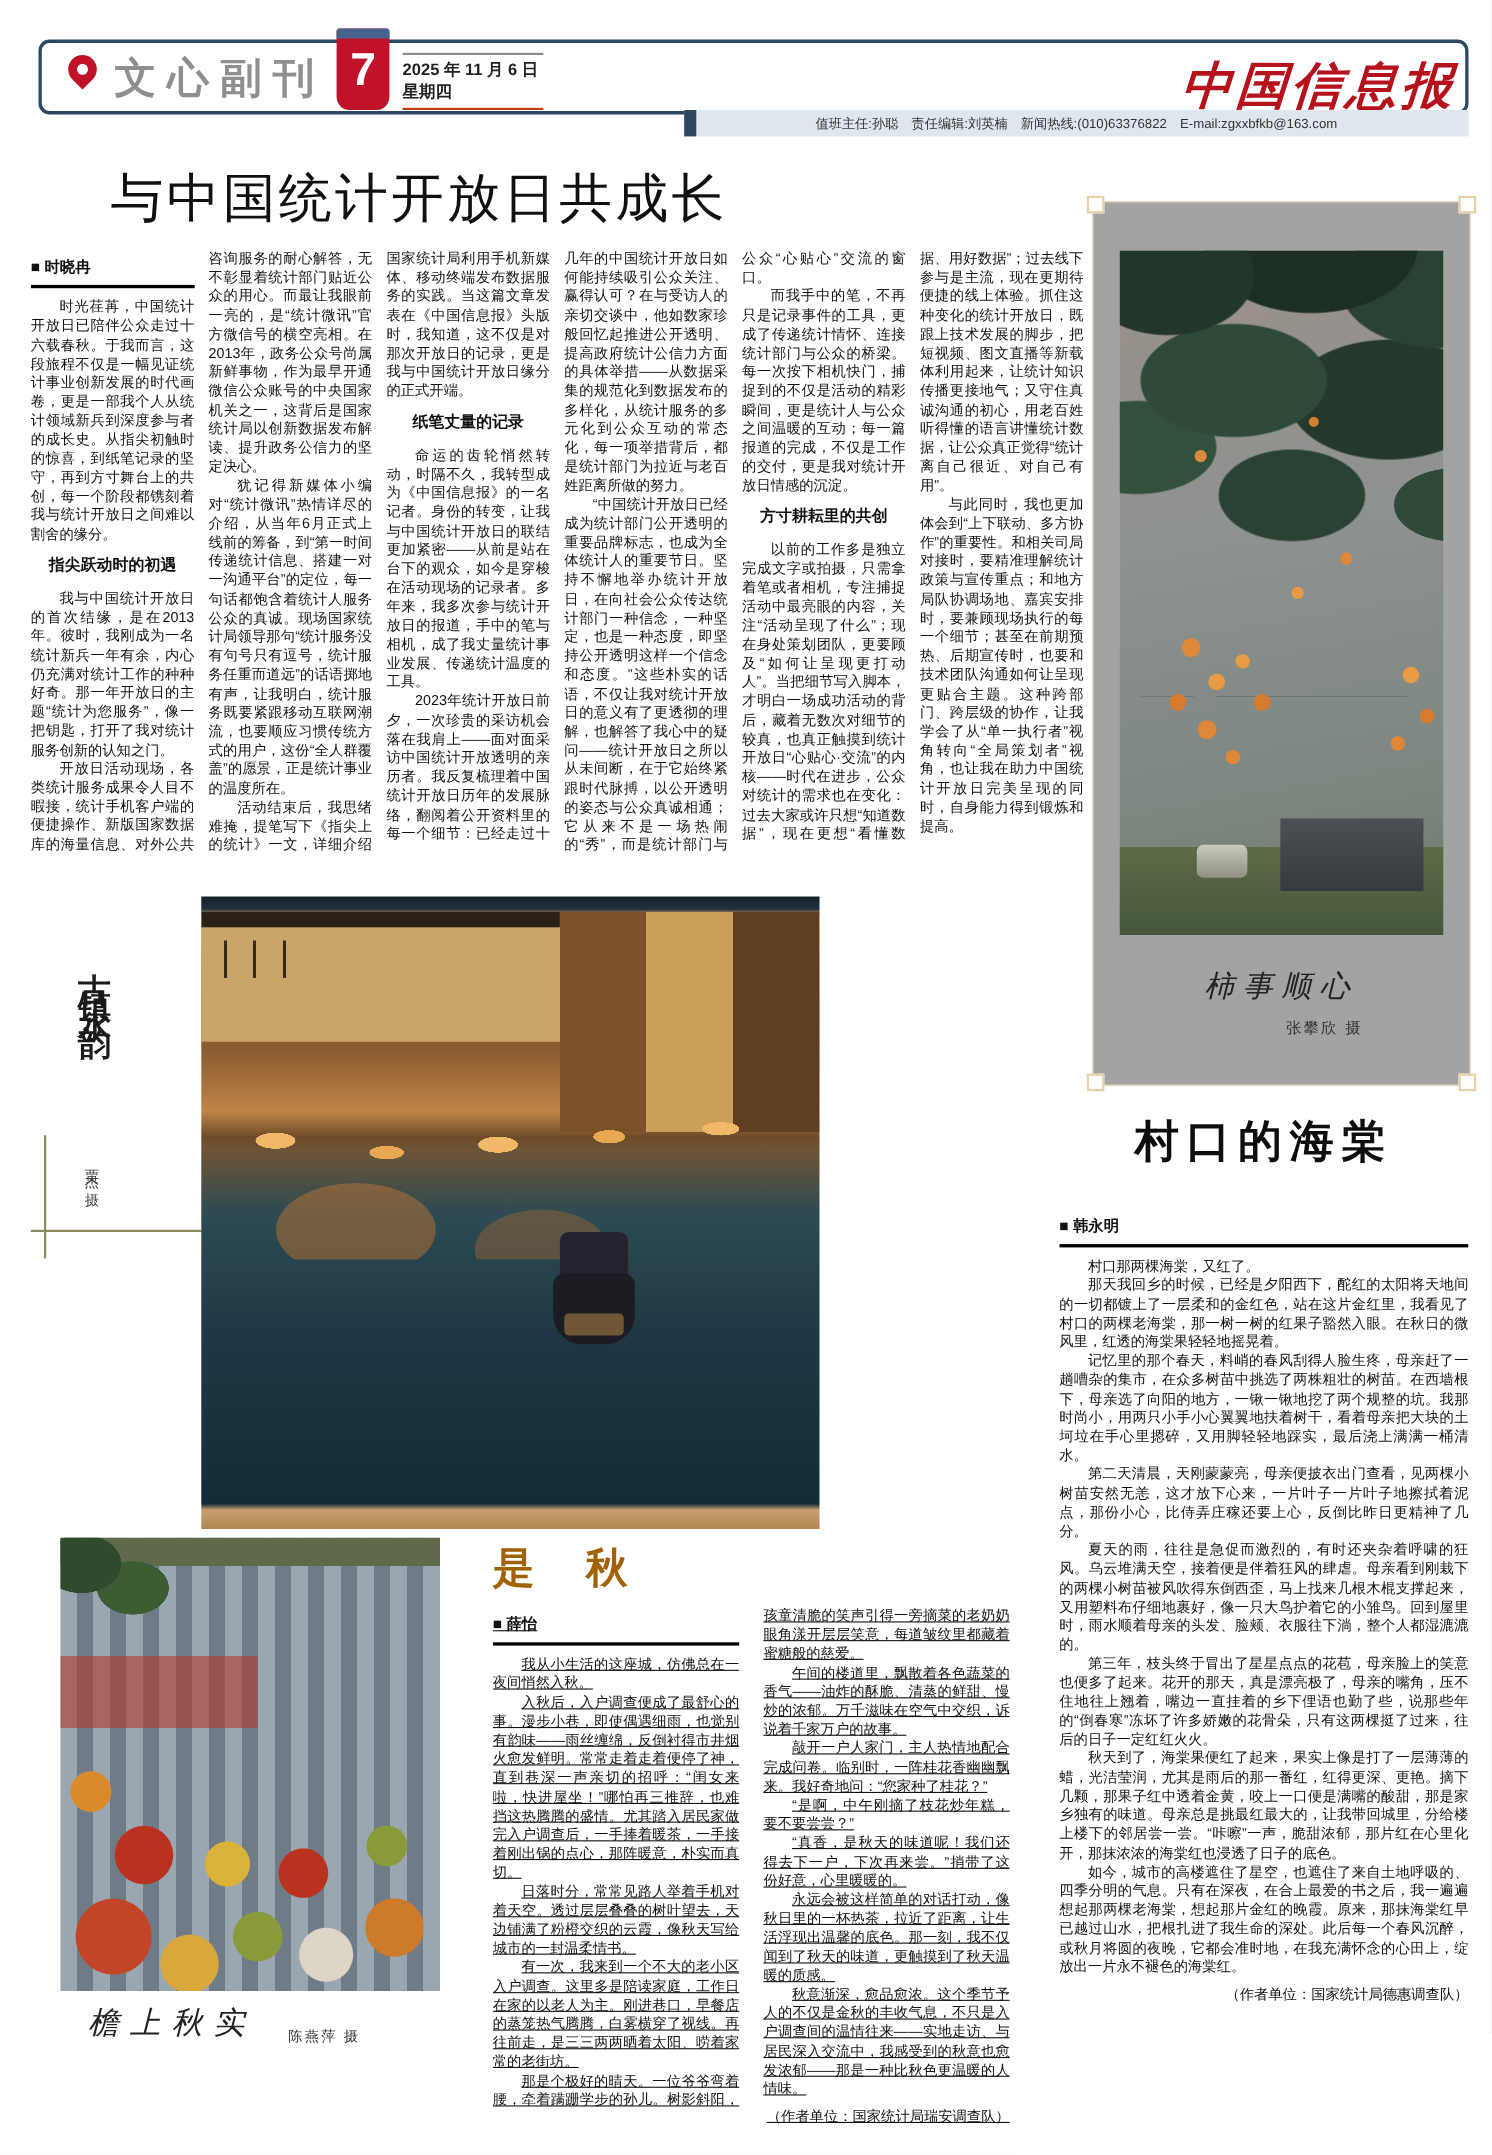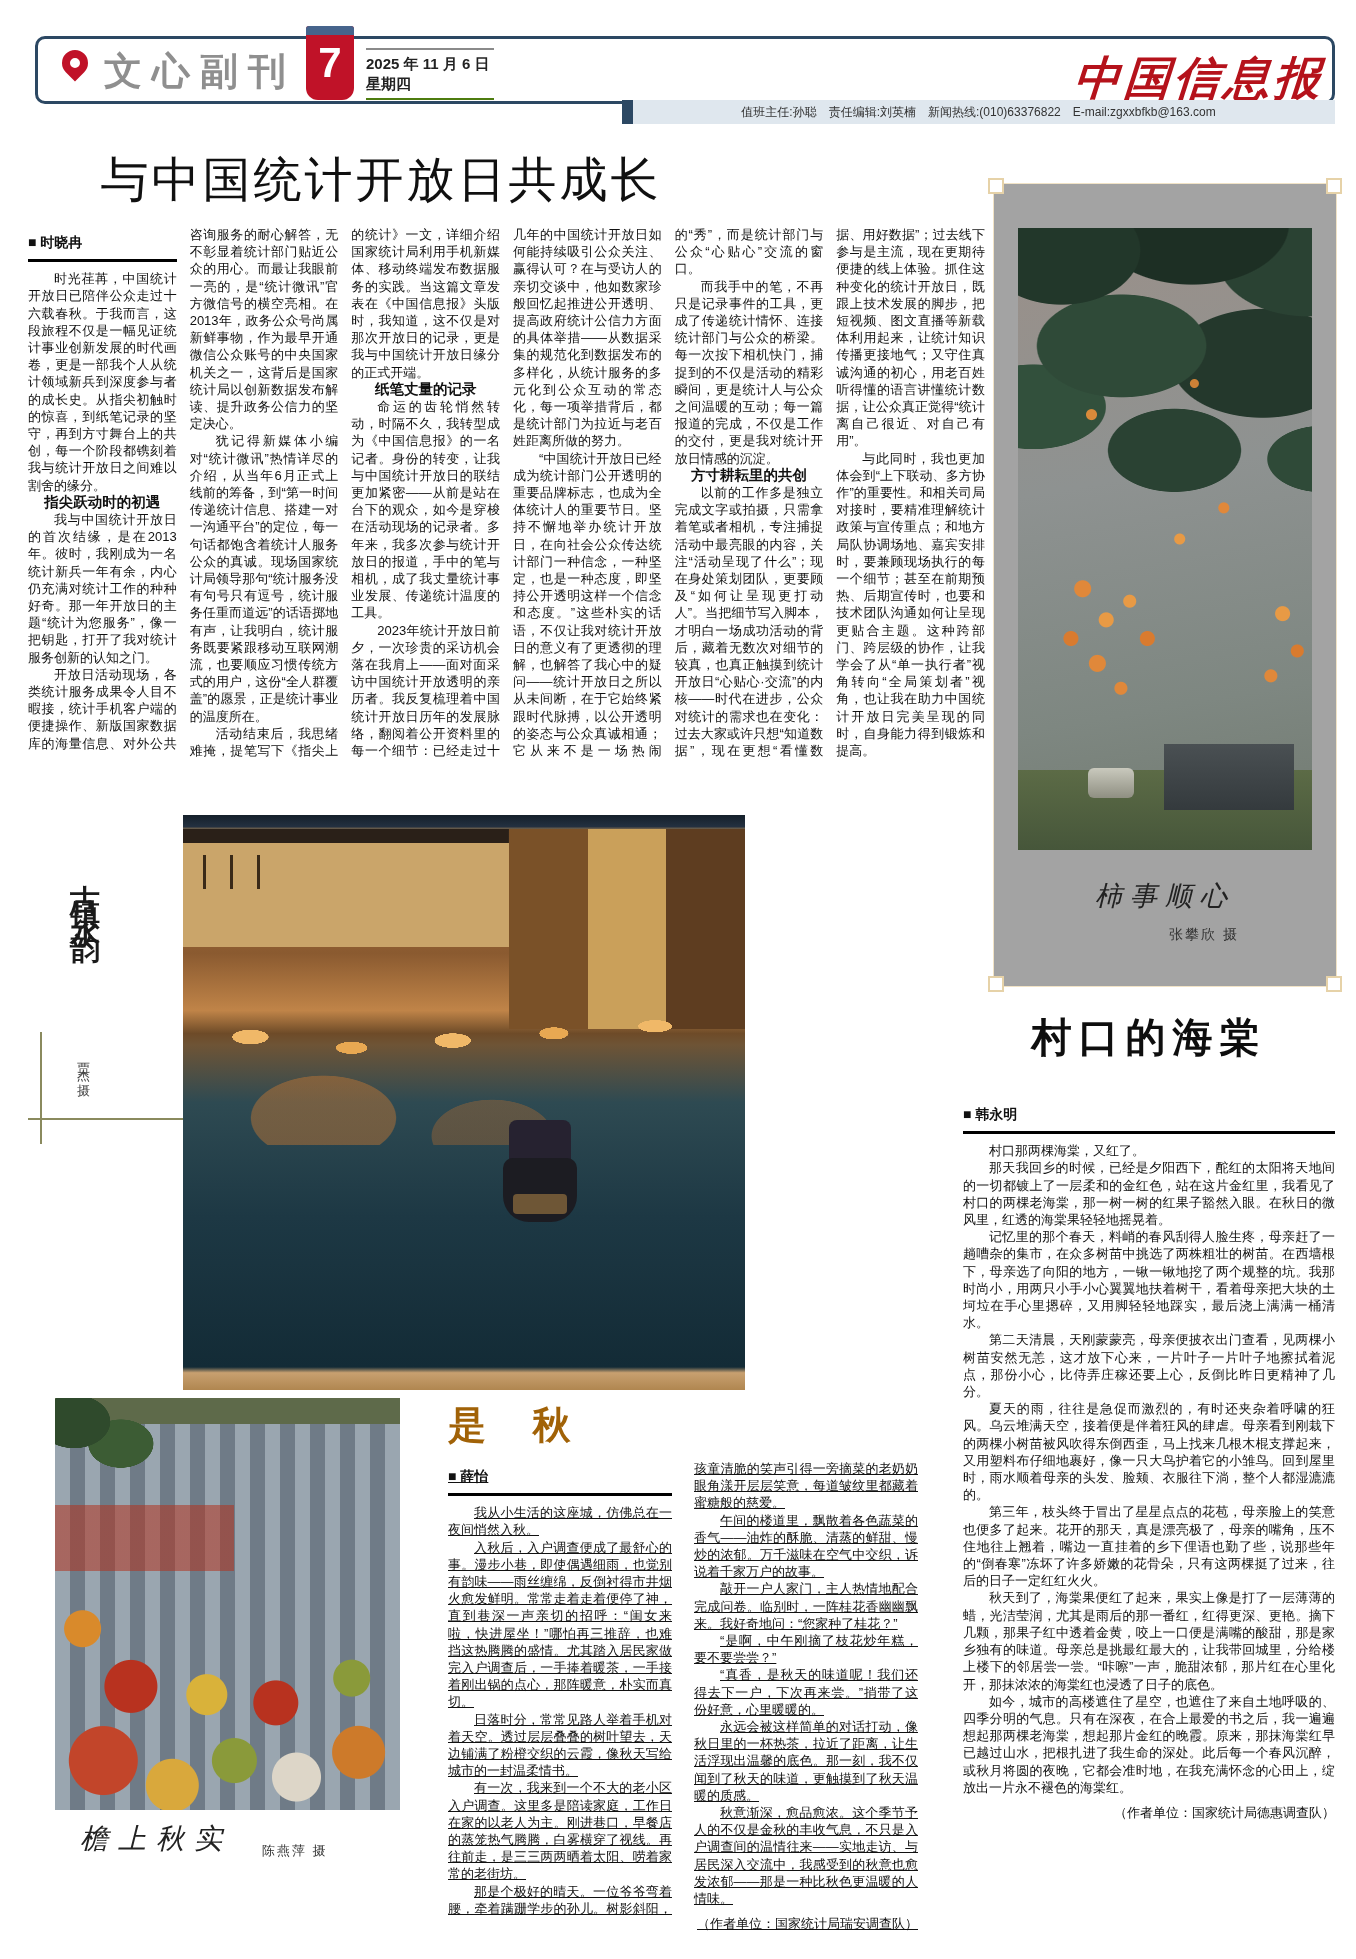--- a/index.html
+++ b/index.html
@@ -11,35 +11,35 @@
   .pin{position:absolute;left:62px;top:50px;width:26px;height:26px;background:#c01228;
        border-radius:50% 50% 50% 0;transform:rotate(-45deg);}
   .pin::after{content:"";position:absolute;left:8px;top:8px;width:10px;height:10px;background:#fff;border-radius:50%;}
   .edition{position:absolute;left:104px;top:46px;font-size:38px;font-weight:700;
            color:#8f8f8f;letter-spacing:10px;}
   .badge7{position:absolute;left:306px;top:26px;width:48px;height:74px;background:#c01228;
           border-radius:3px 3px 12px 12px;text-align:center;}
   .badge7 .strip{position:absolute;left:0;top:0;width:100%;height:9px;background:#46648c;border-radius:3px 3px 0 0;}
   .badge7 .num{display:block;margin-top:16px;color:#fff;font-size:42px;font-weight:700;line-height:1;}
   .dateblock{position:absolute;left:366px;top:48px;width:128px;padding:4px 0;
-             border-top:2px solid #8a8a8a;border-bottom:2px solid #4d7c0f;
+             border-top:2px solid #8a8a8a;border-bottom:2px solid #c2410c;
              font-size:15px;font-weight:600;color:#222;line-height:20px;}
   .masthead{position:absolute;right:32px;top:48px;font-size:46px;font-weight:900;
             font-style:italic;color:#b5121b;letter-spacing:4px;transform:skewX(-4deg);
             font-family:"DejaVu Serif","Liberation Serif",serif;}
   .staffbar{position:absolute;left:622px;top:100px;width:713px;height:24px;background:#dfe7ee;}
   .staffbar .bluesq{position:absolute;left:0;top:0;width:11px;height:24px;background:#2c4863;}
   .staffbar .stafftext{display:block;text-align:center;font-size:12px;line-height:24px;color:#333;}
   
   .headline{position:absolute;left:28px;top:148px;width:706px;text-align:center;
             font-size:48px;font-weight:500;letter-spacing:3px;color:#101010;}
   
   .artflow{font-size:13px;line-height:17.2px;text-align:justify;color:#111;}
   .seg-p{text-indent:2em;margin:0;}
-  .seg-h{font-weight:700;text-align:center;font-size:14.5px;margin:0 0;text-indent:0;}
+  .seg-h{font-weight:700;text-align:center;font-size:14.5px;margin:12px 0;text-indent:0;}
   .seg-author{font-weight:700;font-size:14px;border-bottom:3px solid #000;
               padding:8px 2px 8px 0;margin-bottom:8px;break-inside:avoid;}
   .seg-attr{text-align:right;text-indent:0;margin-top:8px;}
   .main-article{position:absolute;left:28px;top:226px;width:957px;height:568px;
                 column-count:6;column-gap:13px;overflow:hidden;}
   
   .persimmon-panel{position:absolute;left:993px;top:183px;width:342px;height:802px;
                    background:#a3a3a3;border:1px solid #f1e3c6;}
   .corner{position:absolute;width:12px;height:12px;background:#fff;border:2px solid #e6d2a8;}
   .c-tl{left:-6px;top:-6px;} .c-tr{right:-6px;top:-6px;} .c-bl{left:-6px;bottom:-6px;} .c-br{right:-6px;bottom:-6px;}

